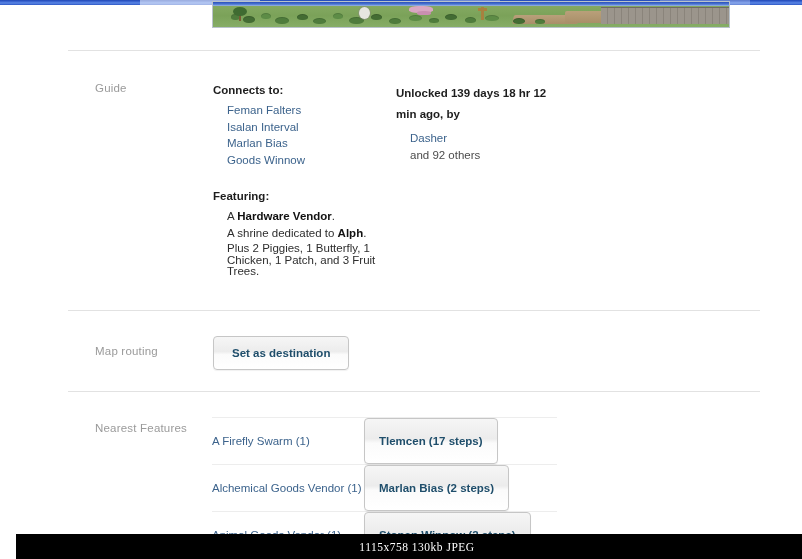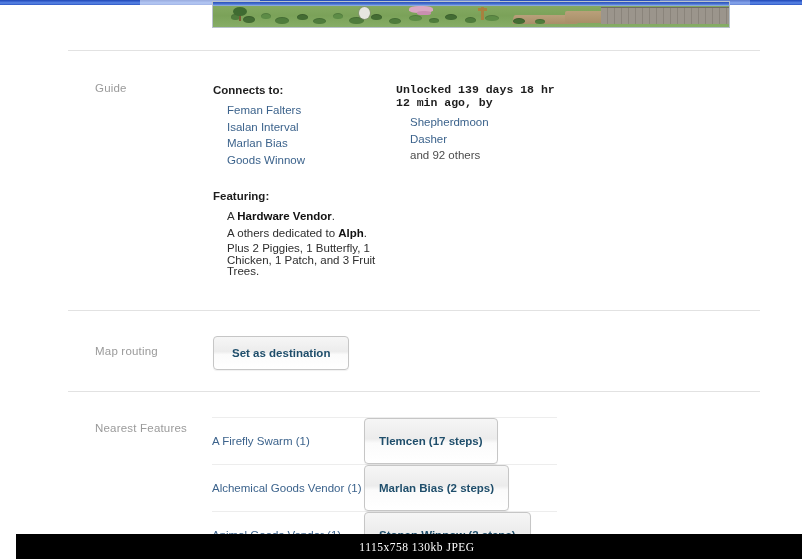--- a/index.html
+++ b/index.html
@@ -300,32 +300,31 @@
 
     <div class="guide-col" style="top:78px; left:213px;">
       <div class="col-heading">Connects to:</div>
       <a class="link-item" href="#">Feman Falters</a>
       <a class="link-item" href="#">Isalan Interval</a>
       <a class="link-item" href="#">Marlan Bias</a>
       <a class="link-item" href="#">Goods Winnow</a>
     </div>
 
     <div class="guide-col" style="top:78px; left:396px; width:160px;">
-      <div class="col-heading" style="white-space:normal; line-height:13px;font-family:Liberation Mono, monospace;">Unlocked 139 days 18 hr 12 min ago, by</div>
-      <a class="link-item" href="#">Shepherdmoon</a>
+      <div class="col-heading" style="white-space:normal; line-height:21px;">Unlocked 139 days 18 hr 12 min ago, by</div>
       <a class="link-item" href="#">Dasher</a>
       <span class="plain-item">and 92 others</span>
     </div>
 
     <div class="guide-col" style="top:184px; left:213px;">
       <div class="col-heading">Featuring:</div>
 
       <span class="feature-item"><span>A </span><b>Hardware Vendor</b><span>.</span></span>
 
-      <span class="feature-item"><span>A others dedicated to </span><b>Alph</b><span>.</span></span>
+      <span class="feature-item"><span>A shrine dedicated to </span><b>Alph</b><span>.</span></span>
 
       <span class="feature-item multi">Plus 2 Piggies, 1 Butterfly, 1 Chicken, 1 Patch, and 3 Fruit Trees.</span>
     </div>
   </div>
 
   <div class="divider" style="top:305px;"></div>
 
   <div class="section">
     <div class="row-label" style="top:340px; left:95px;">Map routing</div>
 

